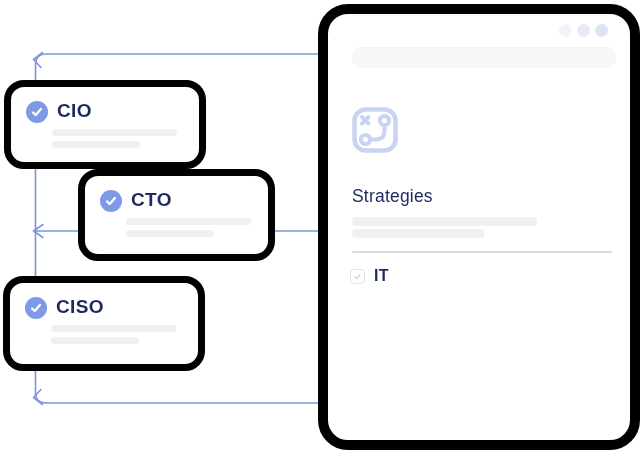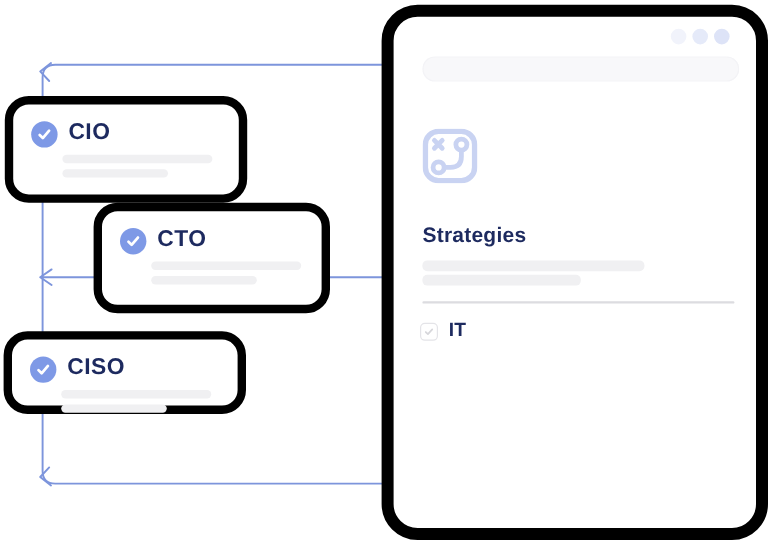--- a/index.html
+++ b/index.html
@@ -10,21 +10,21 @@
   .stage{position:absolute;inset:0;}
   
   svg.connectors{position:absolute;left:0;top:0;z-index:0;}
   
   .card{
     position:absolute;z-index:2;background:#ffffff;border:7px solid #000000;
     border-radius:20px;box-sizing:border-box;
   }
   .card-cio {left:4px;  top:80px;  width:202px;height:89px;}
   .card-cto {left:78px; top:169px; width:197px;height:92px;}
-  .card-ciso{left:3px;  top:276px; width:202px;height:69px;}
+  .card-ciso{left:3px;  top:276px; width:202px;height:95px;}
   .check-circle{
     position:absolute;left:15px;top:14px;width:22px;height:22px;border-radius:50%;
     background:#7e99e6;display:flex;align-items:center;justify-content:center;
   }
   .card-title{
     position:absolute;left:46px;top:11px;font-size:19px;font-weight:700;
     color:#1d2a5f;letter-spacing:.4px;line-height:26px;
   }
   .skel{position:absolute;background:#f0f0f2;border-radius:4px;}
   .card .s1{left:41px;top:42px;width:125px;height:7px;}
@@ -38,21 +38,21 @@
   .dot{width:13px;height:13px;border-radius:50%;}
   .dot1{background:#f1f3fb;}
   .dot2{background:#e5eaf9;}
   .dot3{background:#dde3f7;}
   .search-pill{
     position:absolute;left:24px;top:33px;width:264px;height:21px;border-radius:11px;
     background:#f8f8fa;box-shadow:inset 0 0 0 1px #f3f3f6;
   }
   .strategy-icon{position:absolute;left:24px;top:93px;width:46px;height:46px;}
   .panel-title{
-    position:absolute;left:24px;top:172px;font-size:17.5px;font-weight:700;
+    position:absolute;left:24px;top:172px;font-size:17.5px;font-weight:400;
     color:#1d2a5f;letter-spacing:.2px;
   }
   .panel .p1{left:24px;top:203px;width:185px;height:9px;}
   .panel .p2{left:24px;top:215px;width:132px;height:9px;}
   .divider{position:absolute;left:24px;top:237px;width:260px;height:2px;background:#dcdce0;border-radius:1px;}
   .checklist{position:absolute;left:22px;top:253px;display:flex;flex-direction:column;gap:27px;}
   .chk-row{display:flex;align-items:center;height:18px;cursor:pointer;}
   .cbx{
     width:13px;height:13px;border:1.5px solid #e4e4e8;border-radius:4px;background:#ffffff;
     display:flex;align-items:center;justify-content:center;margin-right:9px;box-sizing:content-box;

